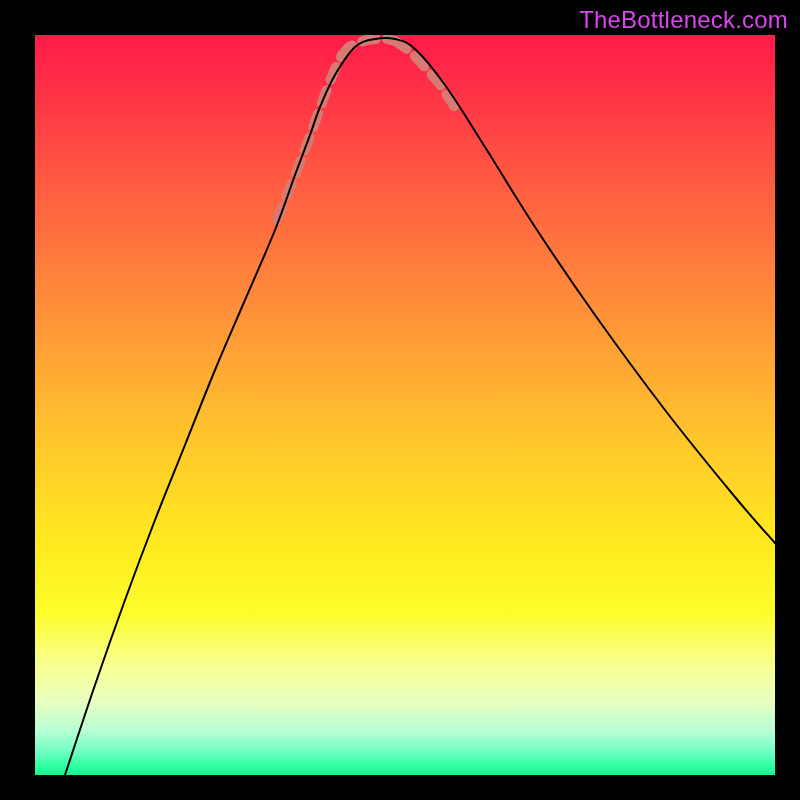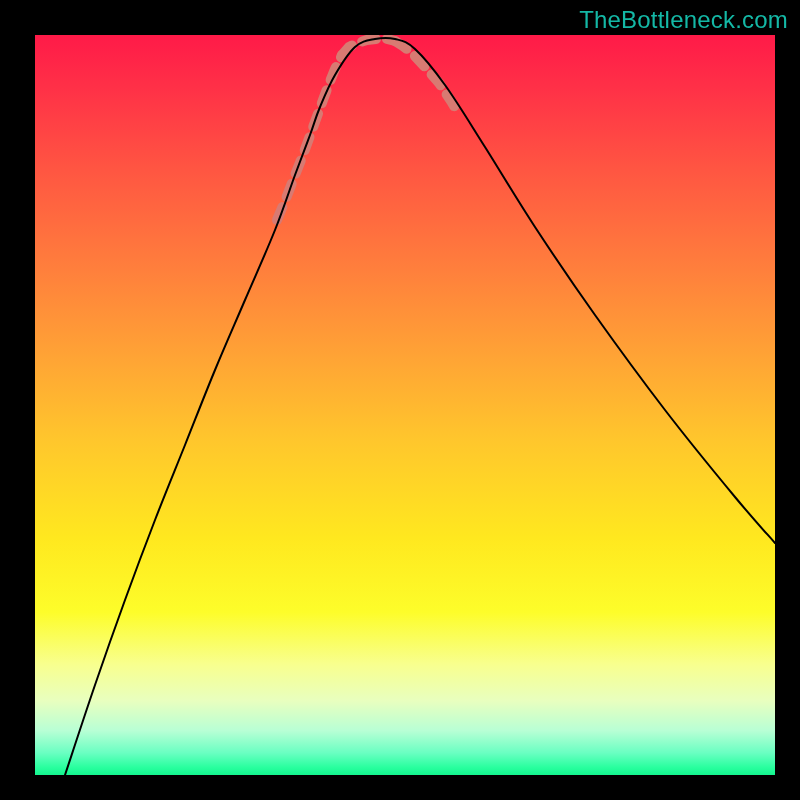--- a/index.html
+++ b/index.html
@@ -43,21 +43,21 @@
       #b8ffd5 94%,
       #6affc2 97%,
       #28ff9e 99%,
       #14f58f 100%
     );
   }
   .watermark {
     position: absolute;
     top: 6px;
     right: 12px;
-    color: #14b8a6;
+    color: #d946ef;
     font-size: 24px;
     font-weight: 400;
     letter-spacing: 0.2px;
     user-select: none;
   }
   svg.curve {
     position: absolute;
     inset: 0;
     width: 100%;
     height: 100%;

